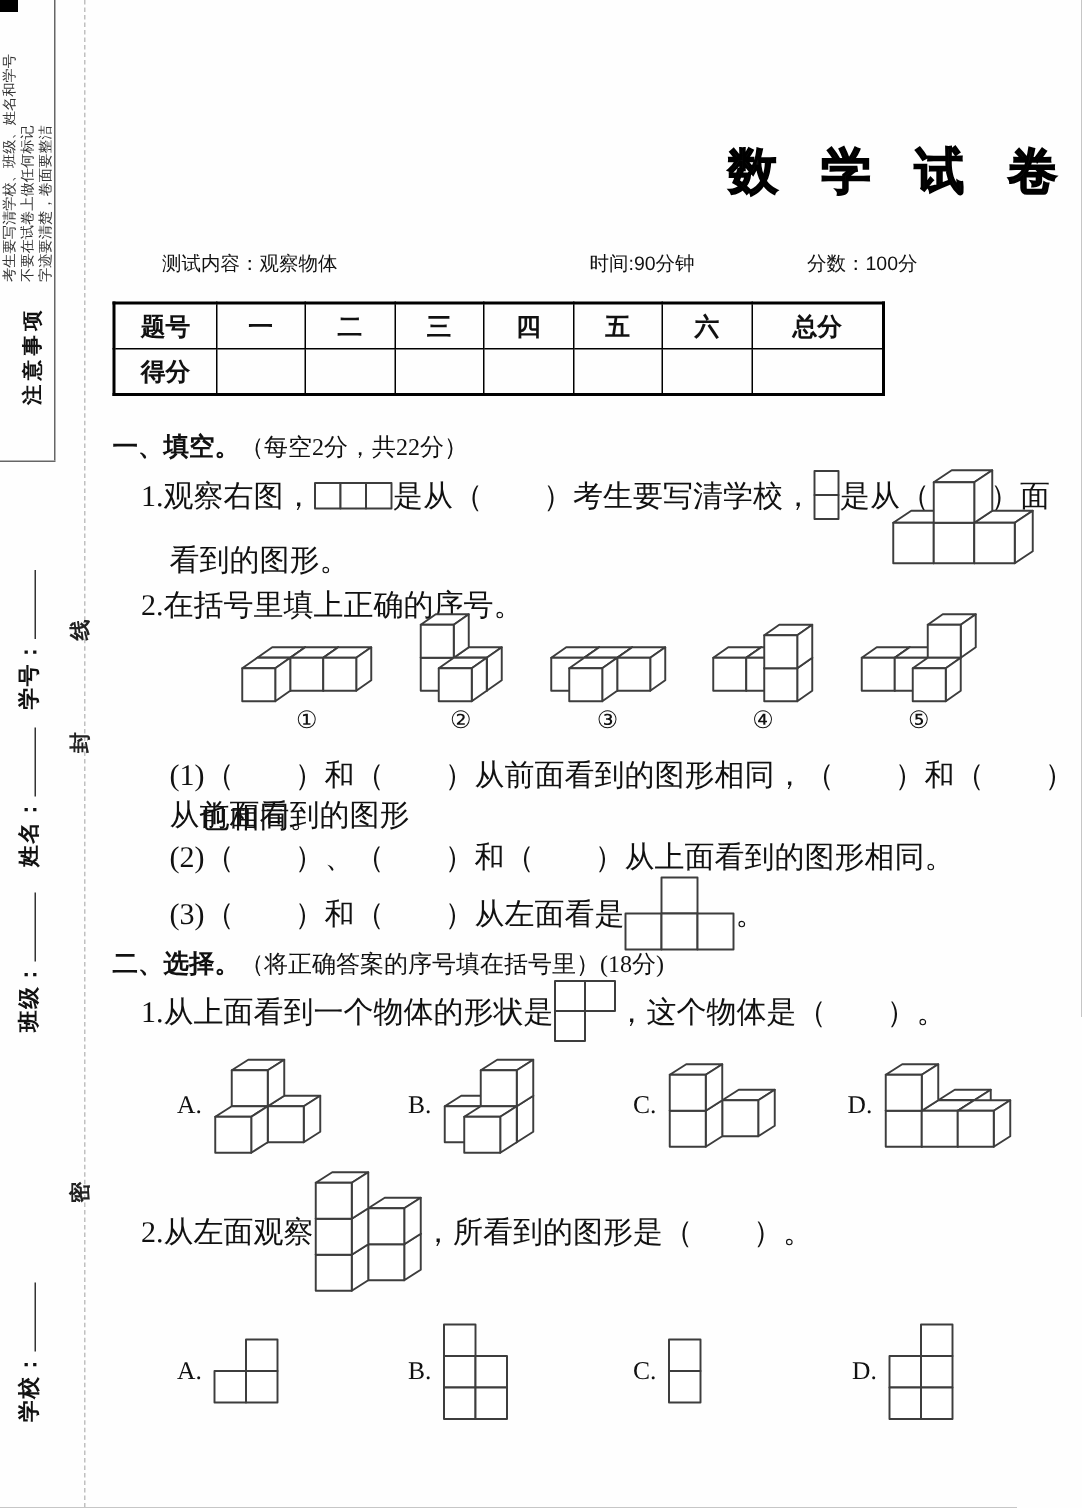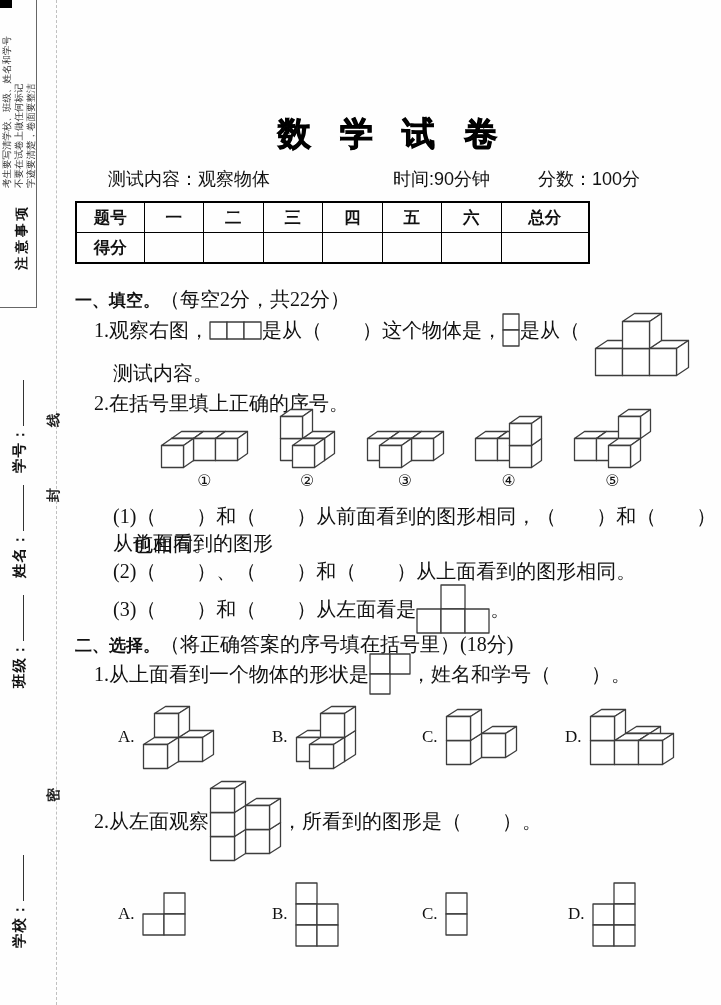--- a/index.html
+++ b/index.html
@@ -16,27 +16,27 @@
     font-family:"Liberation Serif","DejaVu Sans",serif;}
   .notice-label{font-size:13.5px;font-weight:bold;letter-spacing:3px;}
   .seal-char{font-size:14px;font-weight:bold;color:#222;}
   .field{font-size:14.5px;font-weight:bold;letter-spacing:1px;}
   .field .blank{display:inline-block;width:46px;border-bottom:1.2px solid #333;height:12px;}
   .corner{background:#000;}
   .title{font-family:"Liberation Sans","DejaVu Sans",sans-serif;font-weight:bold;
     -webkit-text-stroke:1.1px #000;font-size:37px;text-align:center;width:645px;}
   .subtitle{font-family:"Liberation Sans","DejaVu Sans",sans-serif;font-weight:bold;
     -webkit-text-stroke:1px #000;font-size:33px;text-align:center;width:645px;letter-spacing:10px;}
-  .meta{font-size:18px;font-family:"Liberation Sans","DejaVu Sans",sans-serif;}
+  .meta{font-size:13px;font-family:"Liberation Sans","DejaVu Sans",sans-serif;}
   table.score{border-collapse:collapse;width:515px;table-layout:fixed;border:2.5px solid #000;}
   table.score td{border:1.4px solid #000;text-align:center;font-weight:bold;
     height:29px;font-size:16.5px;padding:0;}
   .sec-head{font-size:17px;}
   .sec-head .main{font-weight:bold;}
-  .sec-head .note{font-size:20px;}
+  .sec-head .note{font-size:16px;}
   .qtext{font-size:20px;}
   .inline-row{display:flex;align-items:center;}
   .fig{display:inline-block;line-height:0;}
   .fig svg rect,.fig svg polygon{fill:#ffffff;stroke:#3d3d3d;stroke-width:1.3;stroke-linejoin:round;}
   .figs-row{display:flex;justify-content:space-between;align-items:flex-end;width:492px;}
   .fig-wrap{display:flex;flex-direction:column;align-items:center;gap:3px;}
   .fig-label{font-size:16px;line-height:18px;}
   .opt{display:flex;align-items:center;gap:7px;}
   .opt-label{font-size:17px;}
 </style>
@@ -59,21 +59,21 @@
   <div class="abs sealline" style="left:56px;top:0;height:1005px;"></div>
   <div class="abs rot seal-char" style="left:45px;top:427px;">线</div>
   <div class="abs rot seal-char" style="left:45px;top:502px;">封</div>
   <div class="abs rot seal-char" style="left:45px;top:802px;">密</div>
 
   <div class="abs rot field" style="left:10px;top:473px;"><span>学号：</span><span class="blank"></span></div>
   <div class="abs rot field" style="left:10px;top:578px;"><span>姓名：</span><span class="blank"></span></div>
   <div class="abs rot field" style="left:10px;top:688px;"><span>班级：</span><span class="blank"></span></div>
   <div class="abs rot field" style="left:10px;top:948px;"><span>学校：</span><span class="blank"></span></div>
 
-  <div class="abs subtitle" style="left:70px;top:112px;">数 学 试 卷</div>
+  <div class="abs subtitle" style="left:70px;top:92px;text-align:right;">数 学 试 卷</div>
   <div class="abs meta" style="left:108px;top:167px;">测试内容：观察物体</div>
   <div class="abs meta" style="left:393px;top:167px;">时间:90分钟</div>
   <div class="abs meta" style="left:538px;top:167px;">分数：100分</div>
 
   <div class="abs" style="left:75px;top:201px;">
     <table class="score">
       <colgroup>
           <col style="width:68px">
           <col>
           <col>
@@ -112,28 +112,28 @@
     <span class="main">一、填空。</span><span class="note">（每空2分，共22分）</span>
   </div>
 
   <div class="abs inline-row qtext" style="left:94px;top:310px;height:40px;">
     <span>1.观察右图，</span>
     <span class="fig"><svg width="53" height="19">
           <rect x="1" y="1" width="17" height="17"></rect>
           <rect x="18" y="1" width="17" height="17"></rect>
           <rect x="35" y="1" width="17" height="17"></rect>
         </svg></span>
-    <span>是从（　　）这个物体是，</span>
+    <span>是从（　　）考生要写清学校，</span>
     <span class="fig"><svg width="18" height="34">
           <rect x="1" y="1" width="16" height="16"></rect>
           <rect x="1" y="17" width="16" height="16"></rect>
         </svg></span>
     <span>是从（　　）面</span>
   </div>
-  <div class="abs qtext" style="left:113px;top:360px;">测试内容。</div>
+  <div class="abs qtext" style="left:113px;top:360px;">看到的图形。</div>
   <div class="abs fig" style="left:594px;top:312px;"><svg viewBox="-1.5 -63.5 96 65" width="96" height="65">
         <polygon points="0,-27 12,-35 39,-35 27,-27"></polygon>
         <polygon points="27,-27 39,-35 39,-8 27,0"></polygon>
         <polygon points="0,-27 27,-27 27,0 0,0"></polygon>
         <polygon points="27,-27 39,-35 66,-35 54,-27"></polygon>
         <polygon points="54,-27 66,-35 66,-8 54,0"></polygon>
         <polygon points="27,-27 54,-27 54,0 27,0"></polygon>
         <polygon points="54,-27 66,-35 93,-35 81,-27"></polygon>
         <polygon points="81,-27 93,-35 93,-8 81,0"></polygon>
         <polygon points="54,-27 81,-27 81,0 54,0"></polygon>
@@ -251,21 +251,21 @@
     <span class="main">二、选择。</span><span class="note">（将正确答案的序号填在括号里）(18分)</span>
   </div>
 
   <div class="abs inline-row qtext" style="left:94px;top:650px;height:48px;">
     <span>1.从上面看到一个物体的形状是</span>
     <span class="fig"><svg width="42" height="42">
           <rect x="1" y="1" width="20" height="20"></rect>
           <rect x="21" y="1" width="20" height="20"></rect>
           <rect x="1" y="21" width="20" height="20"></rect>
         </svg></span>
-    <span>，姓名和学号（　　）。</span>
+    <span>，这个物体是（　　）。</span>
   </div>
 
   <div class="abs opt" style="left:118px;top:700px;height:74px;">
     <span class="opt-label">A.</span>
     <span class="fig"><svg viewBox="-1.5 -63.5 73 65" width="73" height="65">
           <polygon points="11,-31 22,-38 46,-38 35,-31"></polygon>
           <polygon points="35,-31 46,-38 46,-14 35,-7"></polygon>
           <polygon points="11,-31 35,-31 35,-7 11,-7"></polygon>
           <polygon points="35,-31 46,-38 70,-38 59,-31"></polygon>
           <polygon points="59,-31 70,-38 70,-14 59,-7"></polygon>

